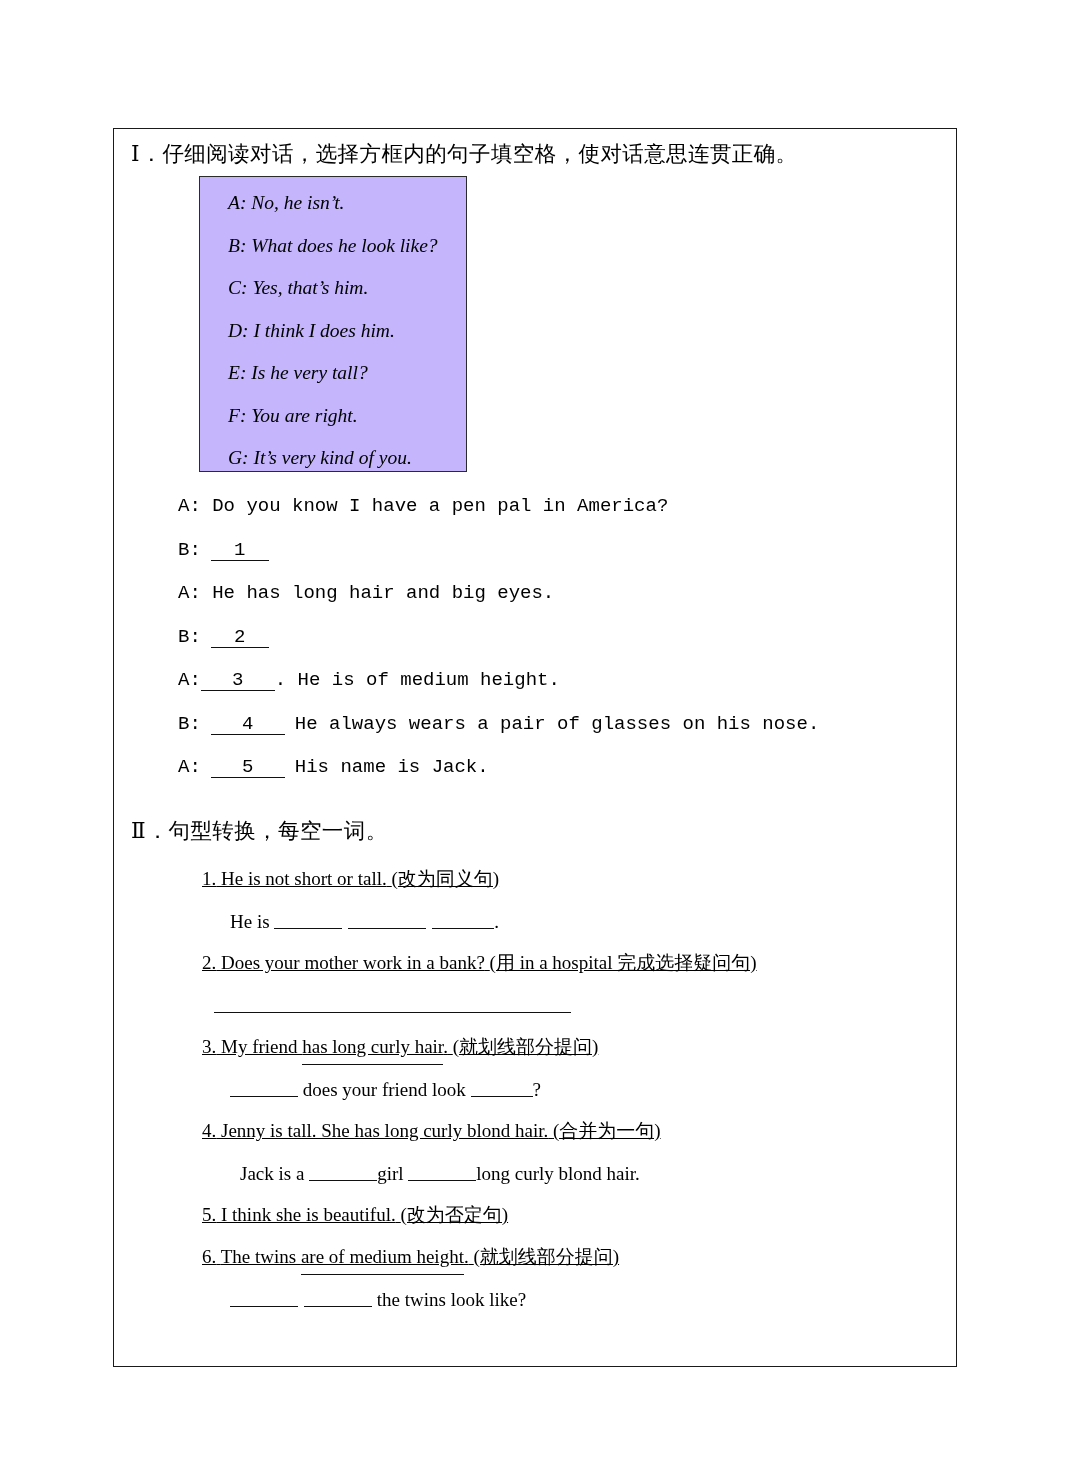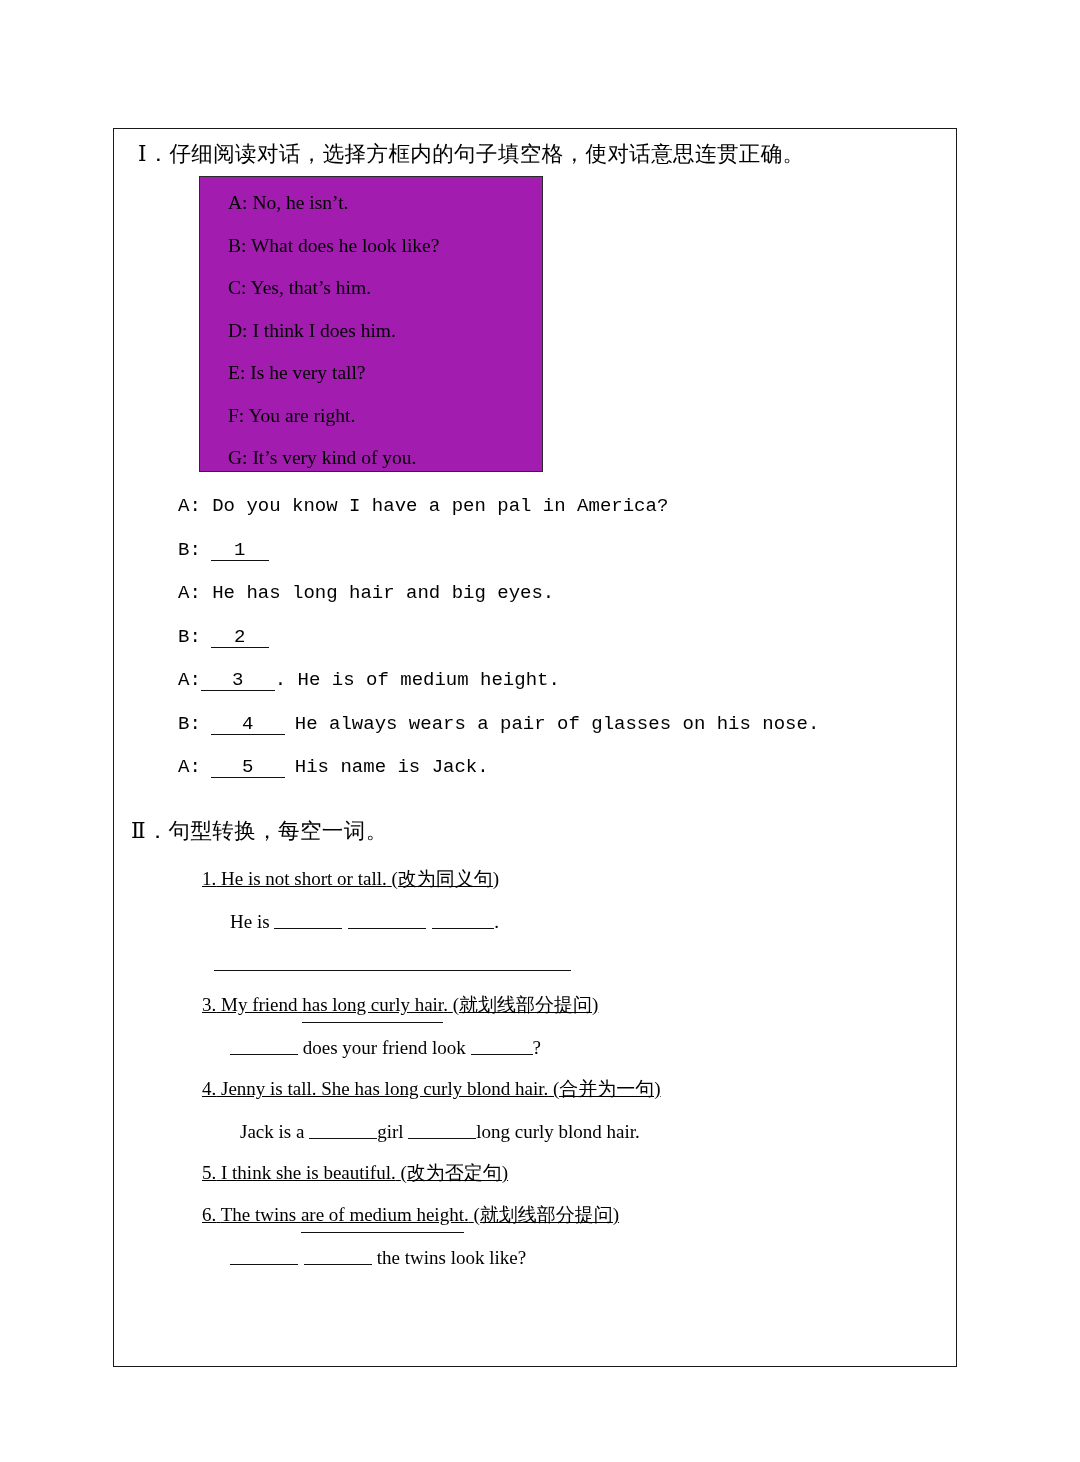--- a/index.html
+++ b/index.html
@@ -42,39 +42,40 @@
     font-family: "Liberation Serif", "DejaVu Serif", serif;
     letter-spacing: 0.4px;
   }
   .section-heading .roman {
     font-family: "Liberation Serif", "DejaVu Serif", serif;
     letter-spacing: 1px;
   }
 
   #heading-1 {
     position: absolute;
-    left: 24px;
+    left: 17px;
     top: 12px;
   }
   #heading-2 {
     position: absolute;
     left: 17px;
     top: 689px;
   }
 
   
   #options-box {
     position: absolute;
     left: 85px;
     top: 47px;
-    width: 344px;
+    width: 268px;
     height: 296px;
     border: 1.2px solid #2b2b2b;
     box-sizing: border-box;
-    background: #a21caf;
+    background: #c4b5fd;
+    font-style: italic;
   }
   #options-list {
     list-style: none;
     margin: 0;
     padding: 16px 0 0 28px;
   }
   #options-list li {
     font-size: 19.5px;
     line-height: 1.0;
     height: 42.5px;
@@ -231,20 +232,25 @@
           <span>He is not short or tall.</span>
           <span class="cn">(改为同义句)</span>
         </span>
         <span class="ex-a indent-1">
           <span>He is</span>
           <span class="fill w-med"></span><span class="gap-sm"></span><span class="fill w-long"></span><span class="gap-sm"></span><span class="fill w-short"></span><span>.</span>
         </span>
       </div>
 
       <div class="ex-item">
+        <span class="ex-q">
+          <span>2.</span>
+          <span>Does your mother work in a bank?</span>
+          <span class="cn">(用 in a hospital  完成选择疑问句)</span>
+        </span>
         <span class="ex-a indent-2">
           <span class="fill w-xlong"></span>
         </span>
       </div>
 
       <div class="ex-item">
         <span class="ex-q">
           <span>3.</span>
           <span>My friend </span><span class="uline">has long curly hair</span><span>.</span>
           <span class="cn">(就划线部分提问)</span>

